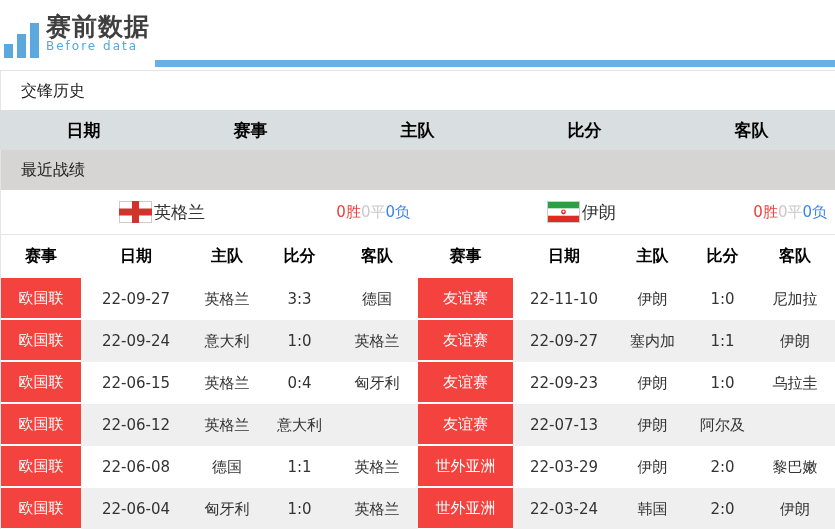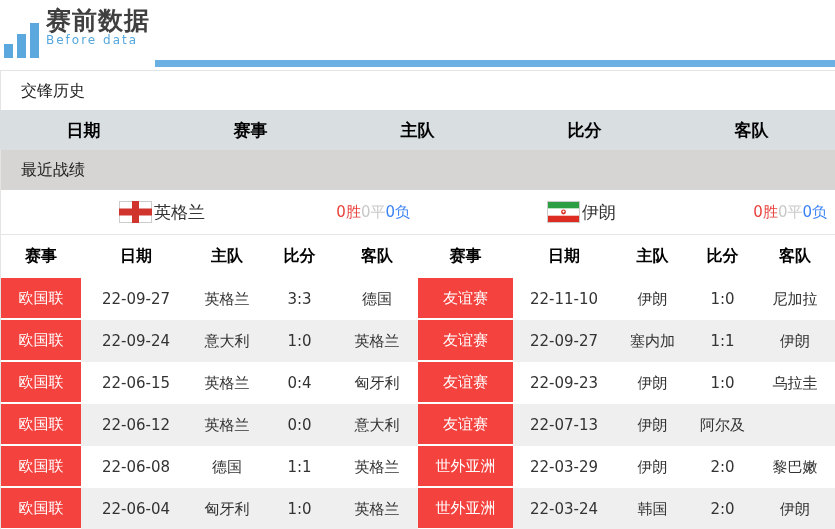--- a/index.html
+++ b/index.html
@@ -1,21 +1,21 @@
 <!DOCTYPE html>
 <html><head>
 <meta charset="utf-8">
 <style>
   * { margin:0; padding:0; box-sizing:border-box; }
   html,body { width:835px; height:529px; overflow:hidden; background:#fff;
     font-family:"DejaVu Sans","Liberation Sans",sans-serif; color:#333; }
 
   
   .top-header { position:relative; height:70px; background:#fff; }
-  .logo { position:absolute; left:4px; top:8px; display:flex; align-items:flex-start; }
+  .logo { position:absolute; left:4px; top:8px; display:flex; align-items:center; }
   .logo-bars { display:flex; align-items:flex-end; height:50px; padding-bottom:0; }
   .logo-bars span { display:block; width:9px; background:#5aa8dd; margin-right:4px; }
   .bar-1 { height:14px; } .bar-2 { height:24px; } .bar-3 { height:35px; }
   .logo-text { margin-left:3px; line-height:1; }
   .logo-title { font-size:25px; font-weight:bold; color:#3f3f3f; letter-spacing:1px; }
   .logo-sub { font-size:12px; color:#55a7de; letter-spacing:2px; margin-top:1px; }
   .blue-line { position:absolute; left:155px; right:0; bottom:3px; height:7px; background:#6bb0e3; }
 
   
   .section-title { height:40px; line-height:40px; padding-left:20px; font-size:16px;
@@ -125,21 +125,20 @@
       <div class="badge">欧国联</div>
       <div>22-06-15</div>
       <div>英格兰</div>
       <div>0:4</div>
       <div>匈牙利</div>
     </div>
     <div class="match-row alt">
       <div class="badge">欧国联</div>
       <div>22-06-12</div>
       <div>英格兰</div>
-      <div>0:0</div>
       <div>意大利</div>
     </div>
     <div class="match-row">
       <div class="badge">欧国联</div>
       <div>22-06-08</div>
       <div>德国</div>
       <div>1:1</div>
       <div>英格兰</div>
     </div>
     <div class="match-row alt">

